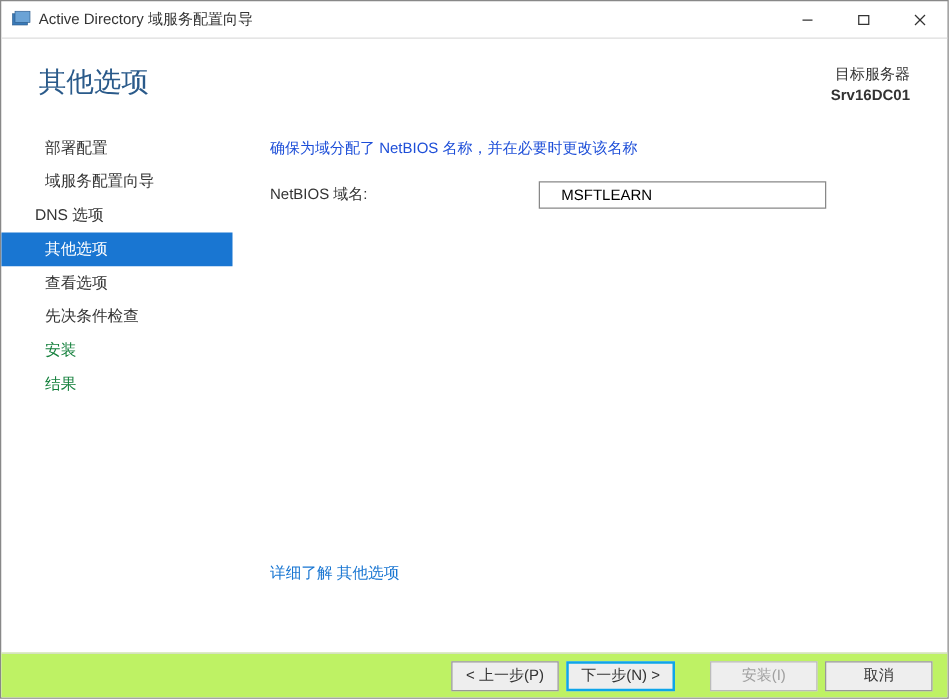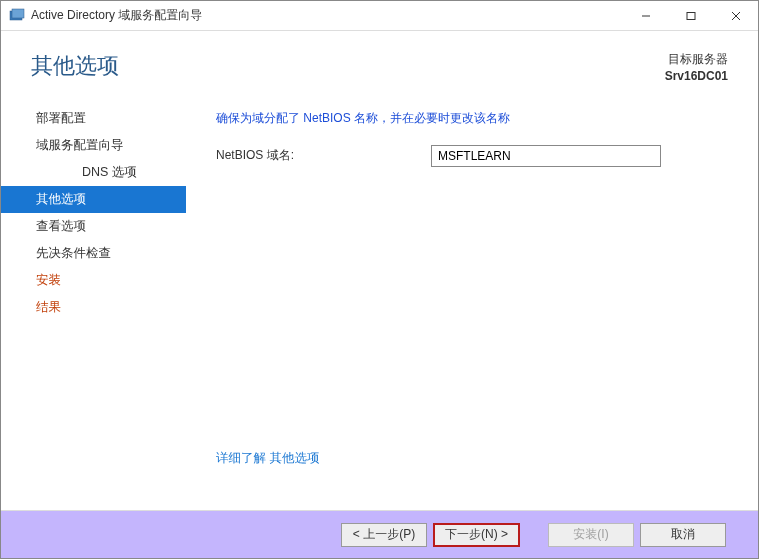--- a/index.html
+++ b/index.html
@@ -61,75 +61,75 @@
   .sidebar {
     width: 185px;
     padding-top: 10px;
   }
   .side-item {
     padding: 5px 0 5px 35px;
     color: #333;
     font-size: 12.5px;
     cursor: default;
   }
-  .side-item.indent { padding-left: 81px; }
+  .side-item.indent { padding-left: 27px; }
   .side-item.selected {
     background: #1976d2;
     color: #fff;
   }
-  .side-item.disabled { color: #c2410c; }
+  .side-item.disabled { color: #15803d; }
 
   .main {
     flex: 1;
     padding: 15px 30px 0 30px;
     position: relative;
   }
   .desc-line { margin-bottom: 18px; color: #1d4ed8; }
   .field-row { display: flex; align-items: center; margin-bottom: 10px; }
   .field-label { width: 215px; color: #333; }
   .field-input {
     width: 230px;
     height: 22px;
     border: 1px solid #888;
-    padding: 2px 6px;
+    padding: 2px 17px;
     font-size: 12px;
     font-family: inherit;
   }
   .more-link {
     position: absolute;
     bottom: 28px;
     left: 30px;
     color: #1976d2;
     font-size: 12.5px;
   }
   .more-link a { color: #1976d2; text-decoration: none; }
 
   .footer {
     position: absolute;
     bottom: 0; left: 0; right: 0;
-    height: 48px;
-    background: #c4b5fd;
+    height: 36px;
+    background: #bef264;
     border-top: 1px solid #ddd;
     display: flex;
     align-items: center;
     justify-content: flex-end;
-    padding-right: 32px;
+    padding-right: 12px;
     gap: 6px;
   }
   .btn {
     min-width: 86px;
     height: 24px;
     border: 1px solid #999;
     background: #eeeeee;
     font-size: 12px;
     font-family: inherit;
     padding: 0 10px;
     color: #333;
   }
-  .btn.primary { border: 2px solid #b91c1c; }
+  .btn.primary { border: 2px solid #0ea5e9; }
   .btn.disabled { color: #a0a0a0; border-color: #bbb; }
 </style>
 </head>
 <body>
 
 <div class="titlebar">
   <span class="titlebar-icon">
     <svg viewBox="0 0 16 16" width="16" height="16">
       <rect x="1" y="3" width="12" height="9" fill="#3a7ab8" stroke="#2a5a8a" stroke-width="0.5"></rect>
       <rect x="3" y="1" width="12" height="9" fill="#6ba3d6" stroke="#2a5a8a" stroke-width="0.5"></rect>

